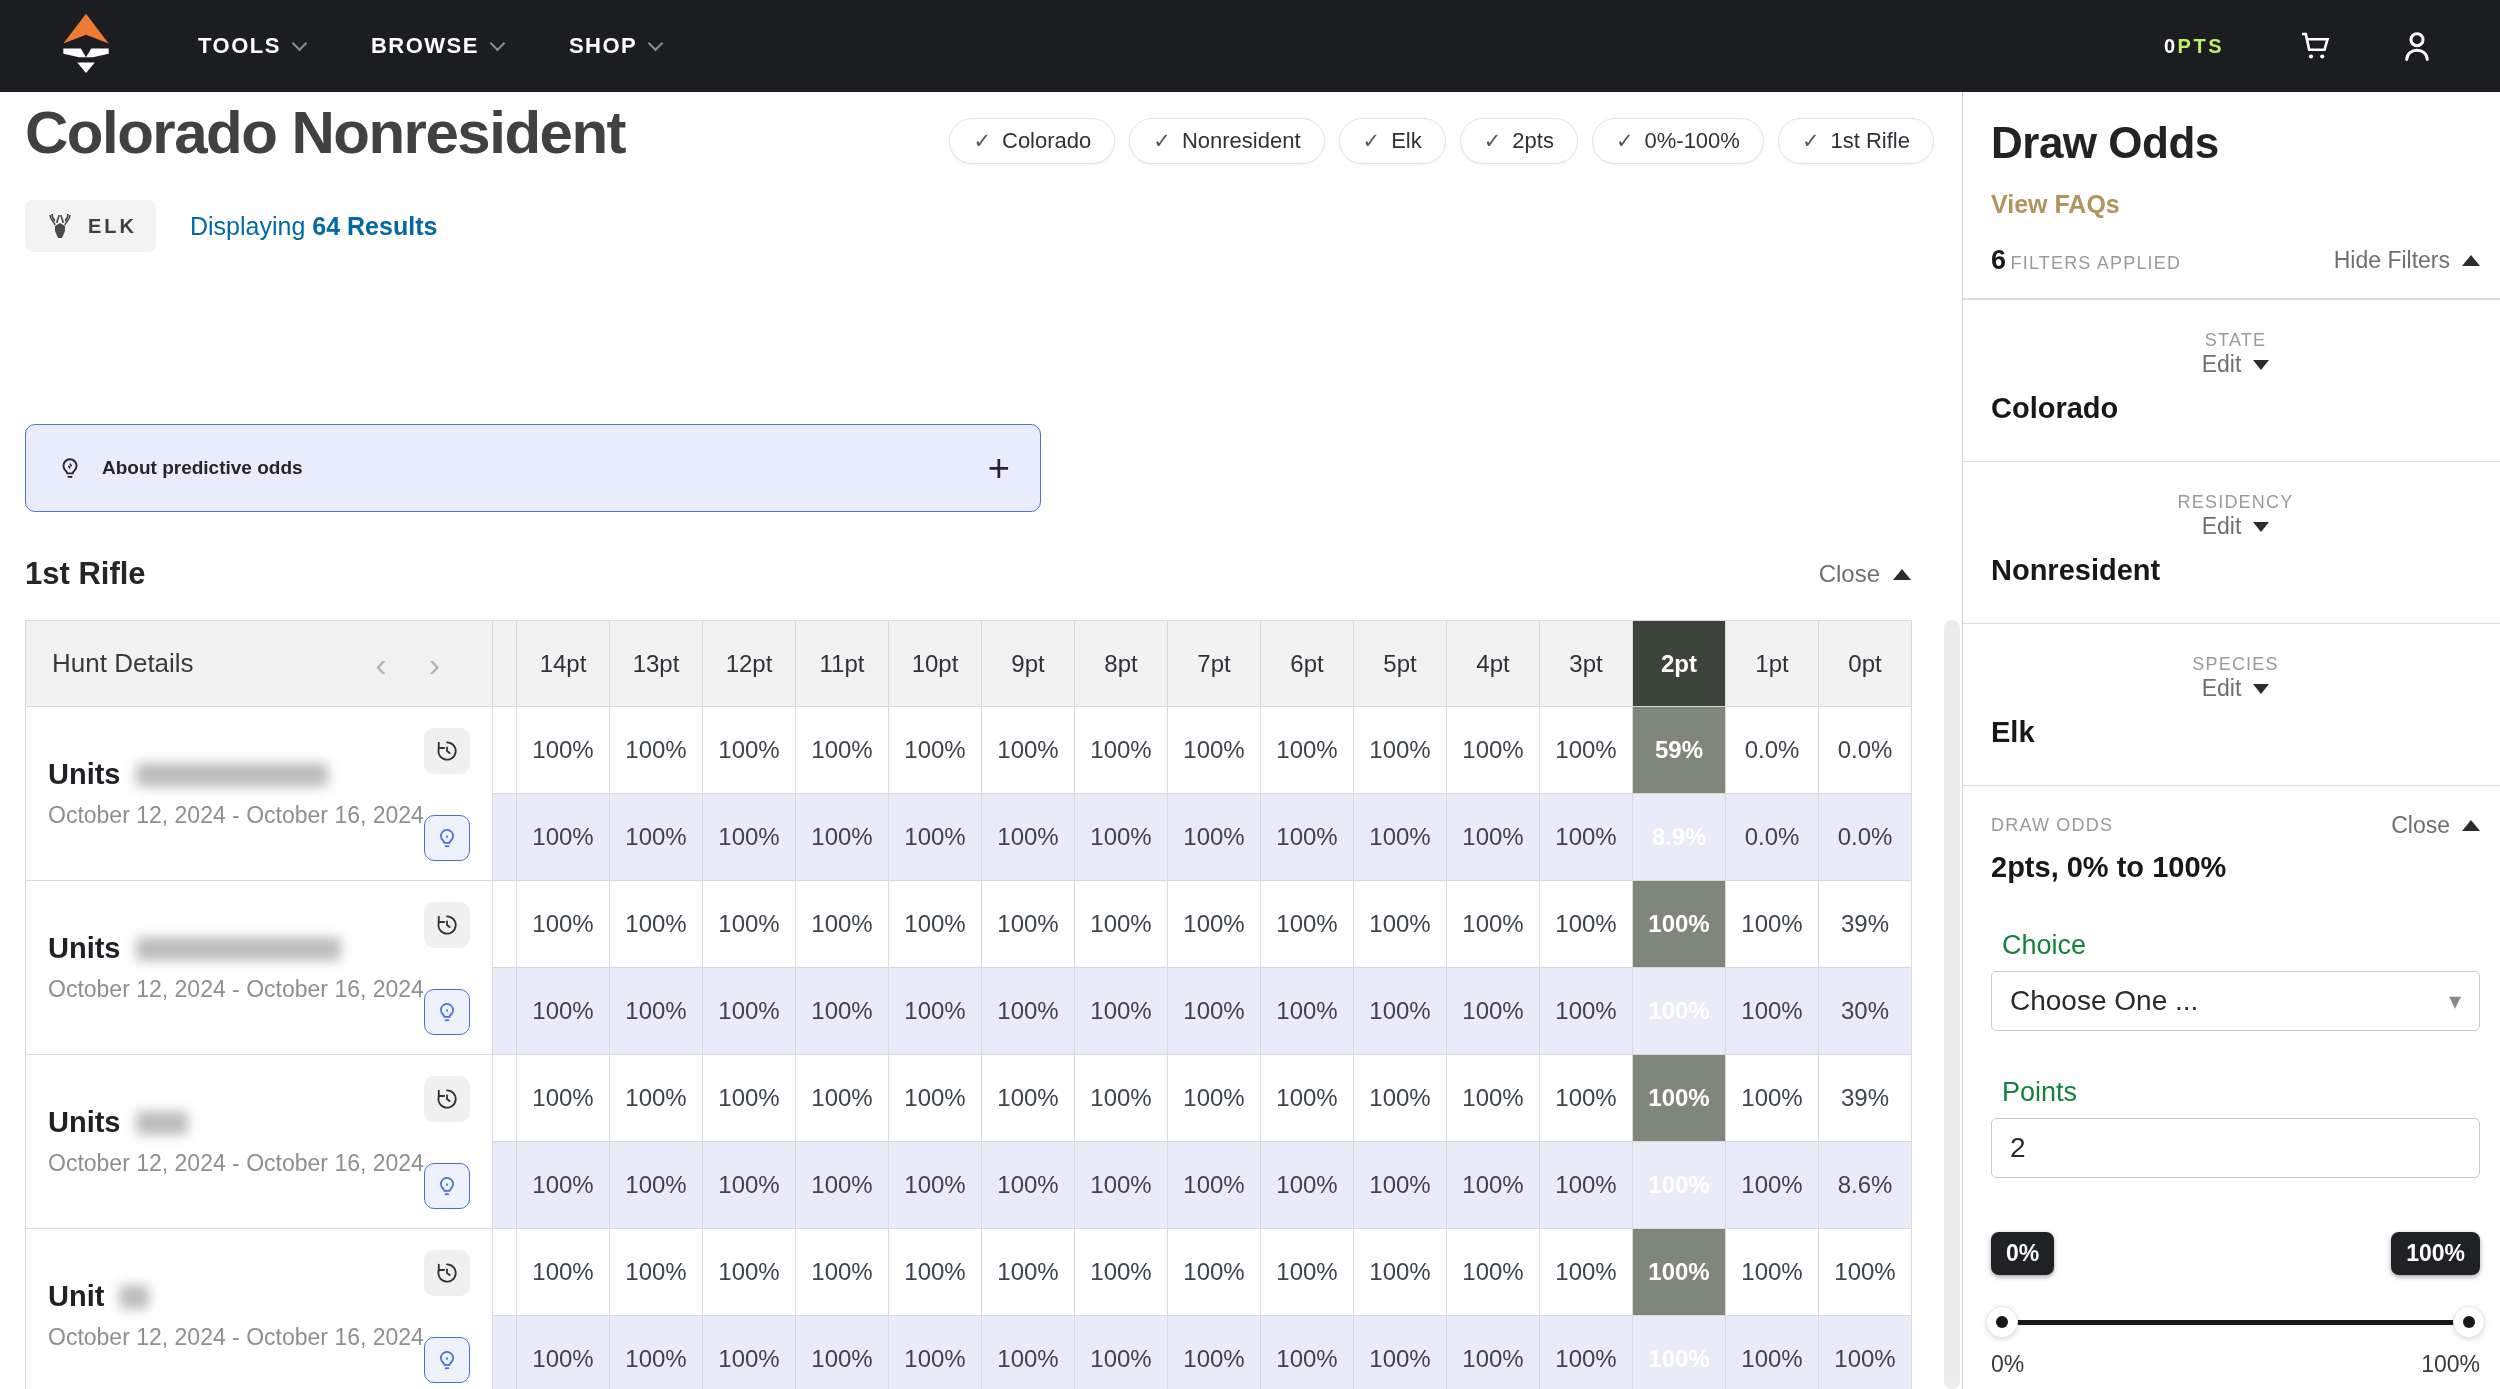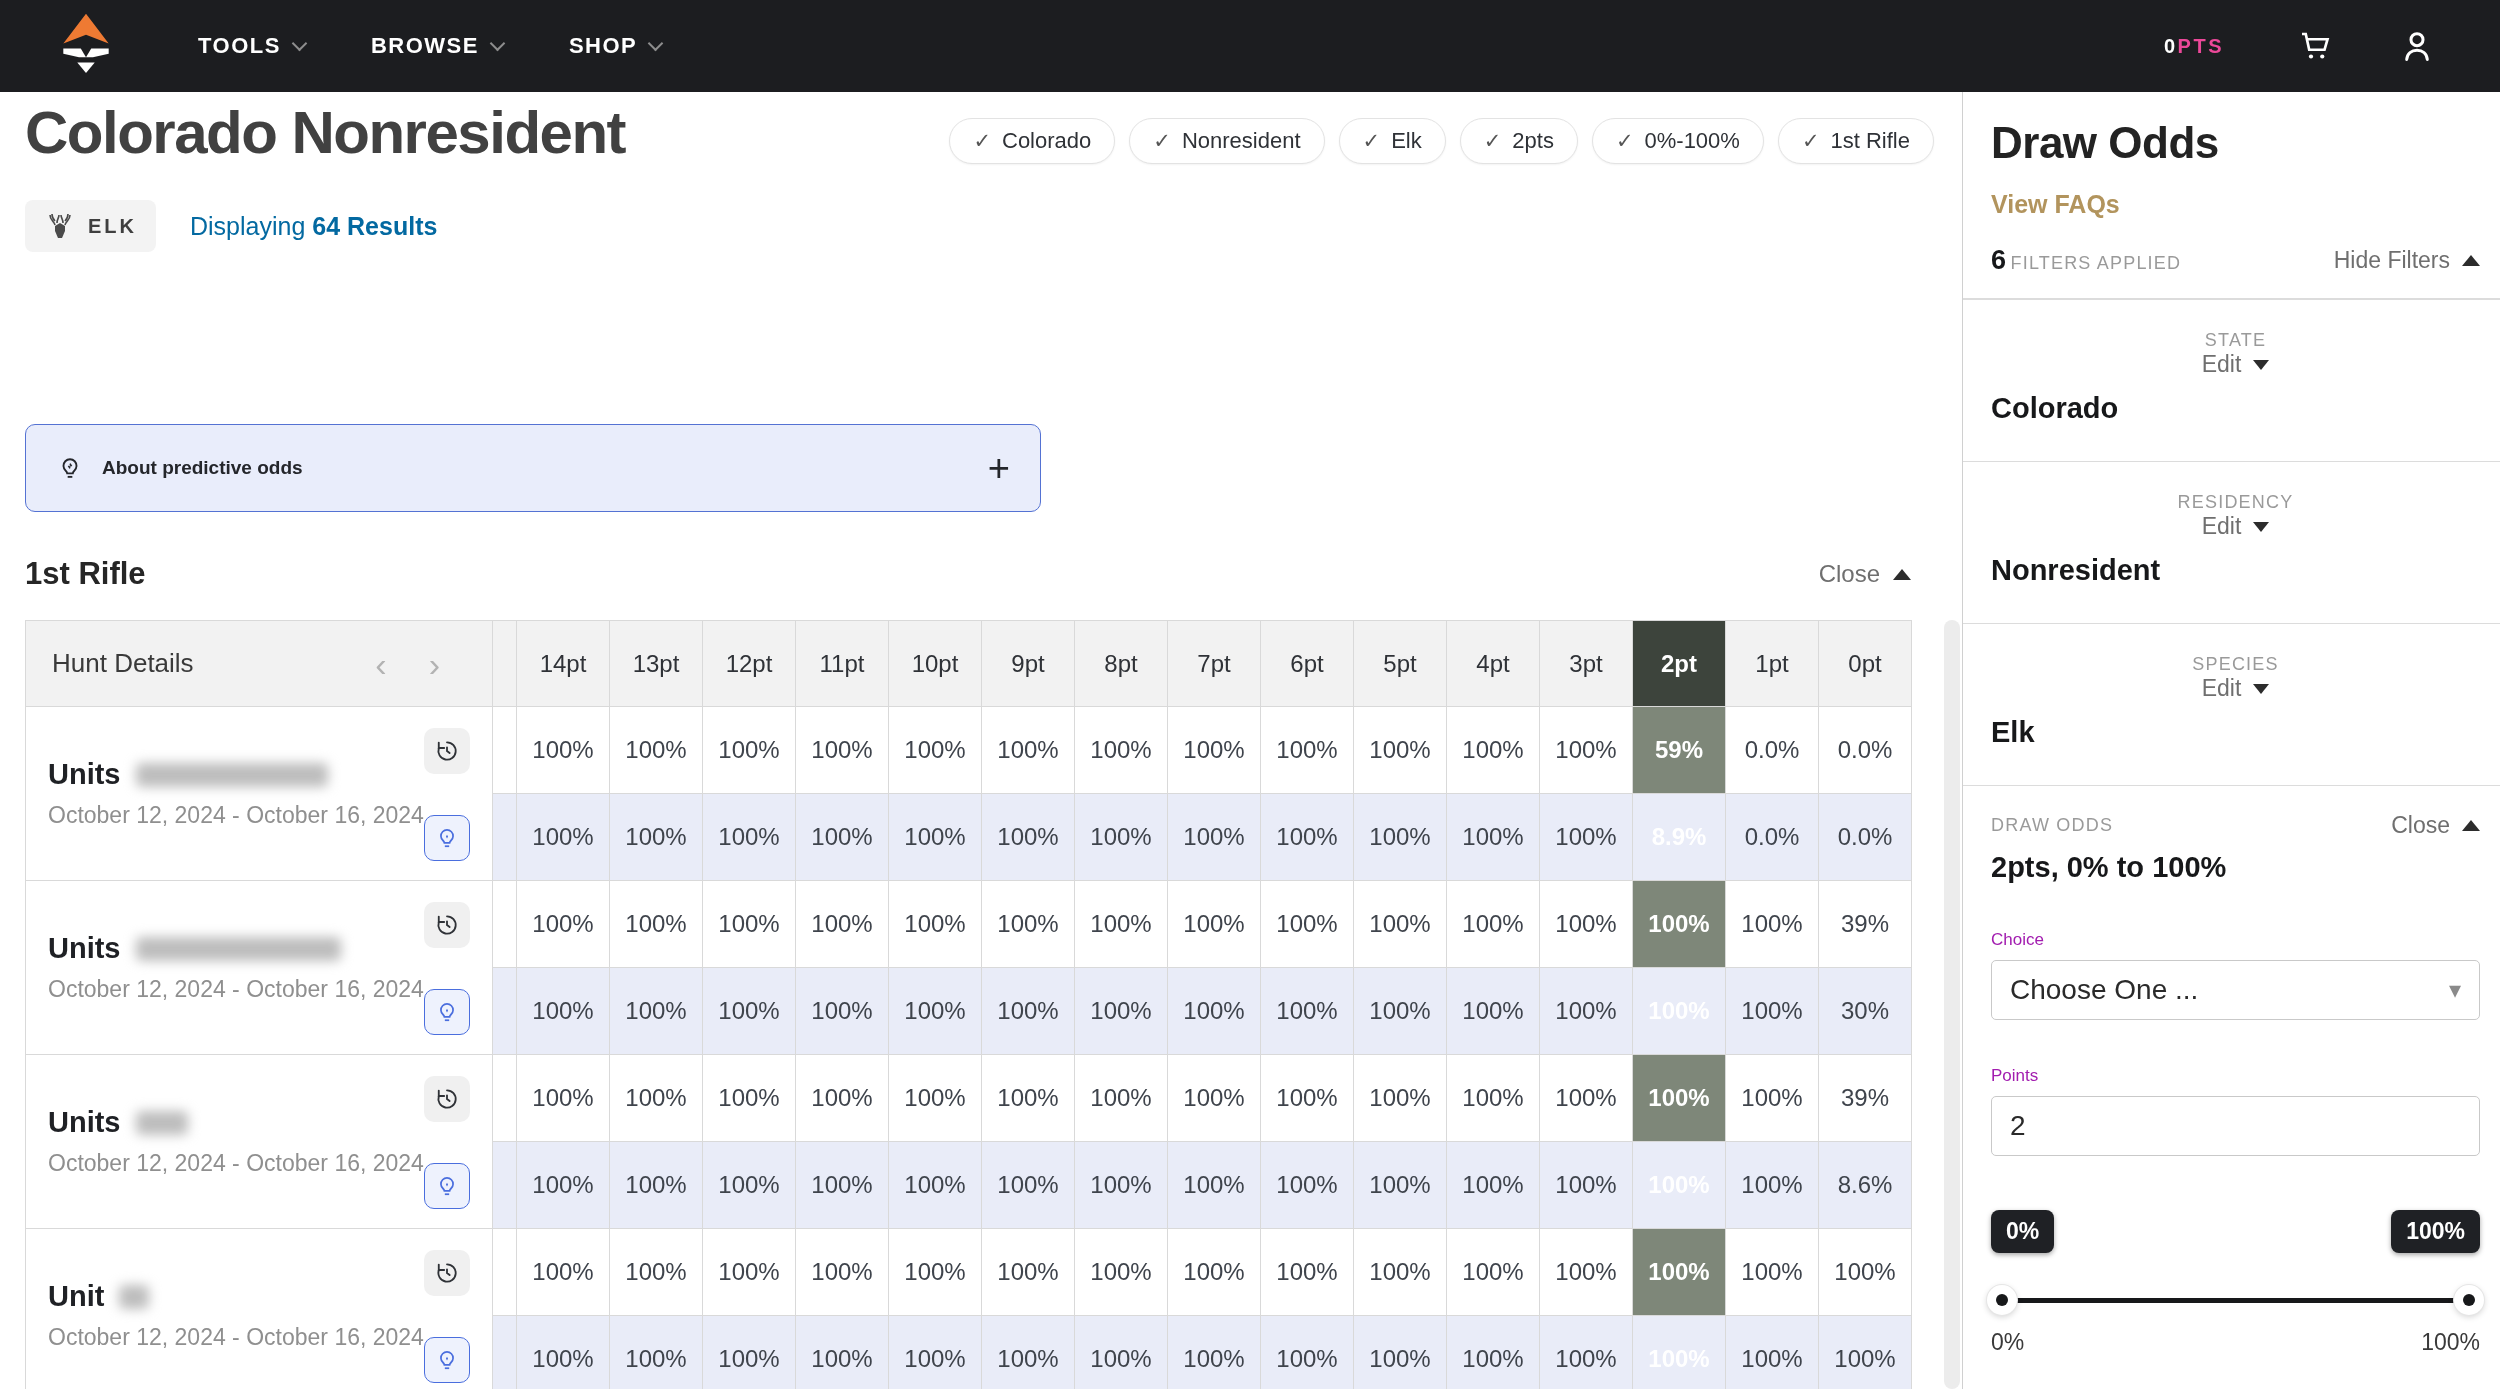--- a/index.html
+++ b/index.html
@@ -10,21 +10,21 @@
   .nav{position:absolute;top:0;left:0;right:0;height:92px;background:var(--nav_bg);
        display:flex;align-items:center;}
   .logo{margin-left:58px;width:56px;height:68px;flex:none;}
   .nav-menu{display:flex;gap:66px;margin-left:84px;}
   .nav-item{display:flex;align-items:center;color:#fff;font-weight:700;font-size:22px;
             letter-spacing:1.5px;background:none;border:none;font-family:inherit;cursor:pointer;padding:0;}
   .chev{width:9px;height:9px;border-right:2.2px solid #8d8d8d;border-bottom:2.2px solid #8d8d8d;
         transform:rotate(45deg);margin-left:13px;margin-top:-5px;}
   .nav-right{margin-left:auto;display:flex;align-items:center;gap:66px;margin-right:64px;}
   .pts{font-size:20px;font-weight:700;letter-spacing:2.5px;background:none;border:none;font-family:inherit;cursor:pointer;}
-  .pts-num{color:#fff;}.pts-label{color:#ec4899;}
+  .pts-num{color:#fff;}.pts-label{color:#bef264;}
   .nav-icon-btn{background:none;border:none;padding:0;cursor:pointer;display:flex;}
 
   
   .title{position:absolute;left:25px;top:98px;margin:0;font-size:60px;font-weight:700;
          letter-spacing:-1.5px;color:#414141;}
   .chips{position:absolute;top:118px;right:566px;display:flex;gap:14px;}
   .chip{display:flex;align-items:center;gap:11px;padding:0 23px;height:46px;border:1px solid #e3e3e3;
         border-radius:24px;background:#fff;font-size:22px;color:#2f3237;cursor:pointer;
         box-shadow:0 1px 2px rgba(0,0,0,.05);font-family:inherit;}
   .chip .check{color:#555;font-size:21px;}
@@ -105,21 +105,21 @@
            background:none;border:none;width:100%;box-sizing:border-box;font-family:inherit;cursor:pointer;text-align:left;}
   .tracker-text{font-size:26px;font-weight:700;color:#17181a;}
   .tracker-text .gold{color:var(--gold);font-weight:700;}
   .chev-lg{width:13px;height:13px;border-right:2.6px solid #333;border-bottom:2.6px solid #333;
            transform:rotate(45deg);margin-right:8px;margin-top:-7px;flex:none;}
   .field{padding-top:30px;padding-bottom:36px;}
   .field-head{display:flex;justify-content:space-between;align-items:center;flex-direction:column;}
   .field-value{margin-top:14px;font-size:29px;font-weight:700;color:#17181a;}
   .do-head{padding-top:26px;display:flex;justify-content:space-between;align-items:center;}
   .do-value{margin-top:12px;font-size:29px;font-weight:700;color:#17181a;}
-  .fld-label{display:block;margin-top:46px;font-size:17px;color:#a21caf;}
+  .fld-label{display:block;margin-top:46px;font-size:27px;color:#15803d;margin-left:11px;}
   .selectbox,.inputbox{margin-top:10px;height:58px;border:1px solid #c9c9c9;border-radius:5px;display:flex;
             align-items:center;justify-content:space-between;padding:0 18px;font-size:28px;color:#2a2a2a;cursor:pointer;}
   .caret{color:#8a8a8a;font-size:24px;}
   .slider-badges{margin-top:54px;display:flex;justify-content:space-between;}
   .badge{background:#1f2125;color:#fff;font-size:23px;font-weight:700;padding:8px 15px;border-radius:8px;
          box-shadow:0 2px 5px rgba(0,0,0,.35);}
   .slider{position:relative;margin-top:32px;height:30px;}
   .track{position:absolute;left:8px;right:8px;top:13px;height:5px;background:#17181a;border-radius:3px;}
   .handle{position:absolute;top:0;width:30px;height:30px;border-radius:50%;background:#fff;cursor:grab;
           box-shadow:0 0 0 1px #e6e6e6,0 2px 6px rgba(0,0,0,.18);display:flex;align-items:center;justify-content:center;}

